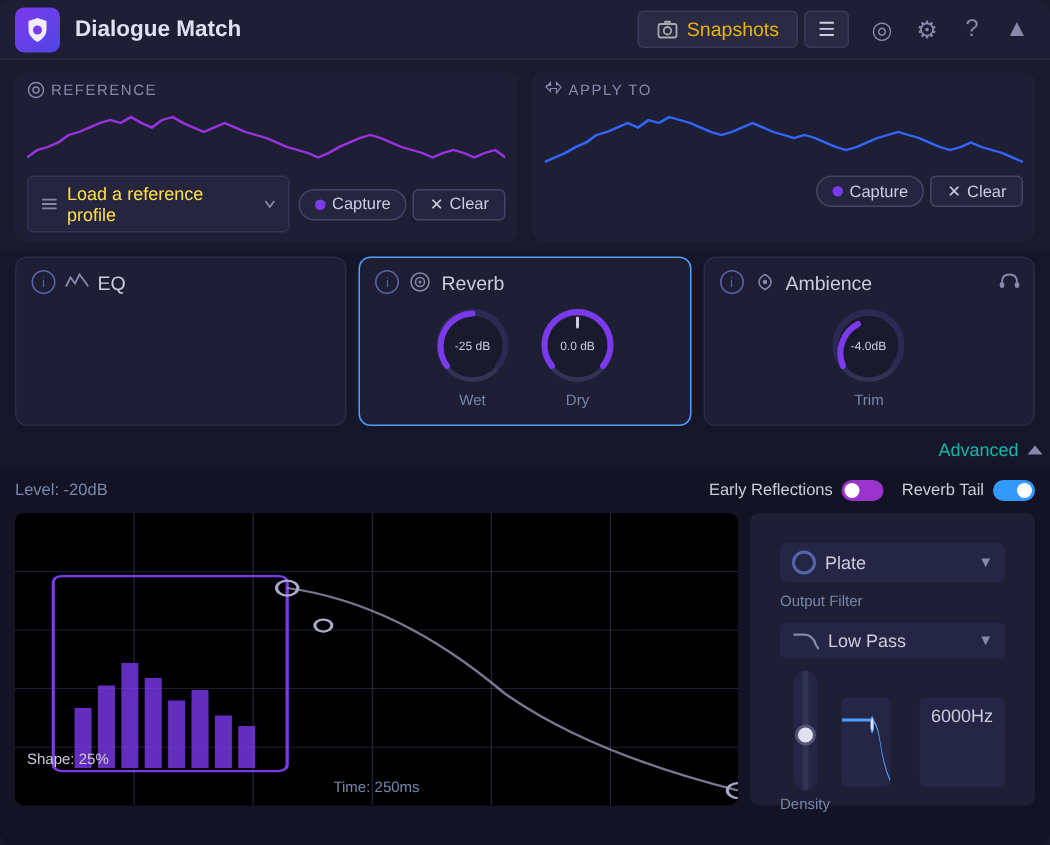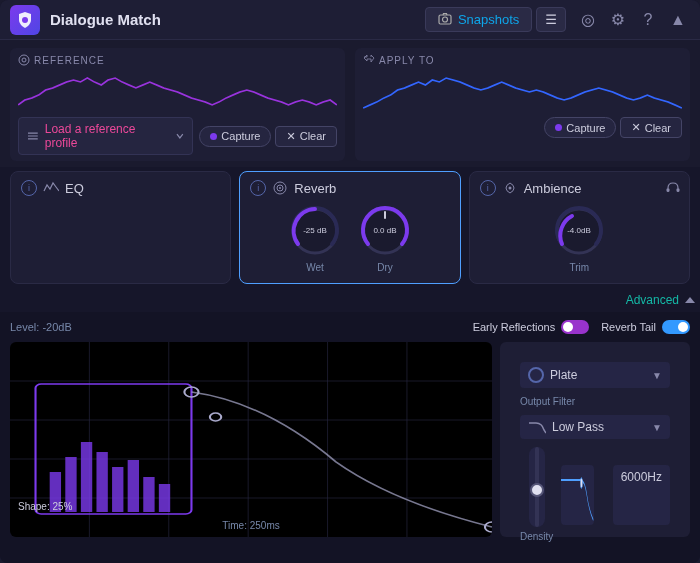--- a/index.html
+++ b/index.html
@@ -43,28 +43,28 @@
       flex-shrink: 0;
     }
     .app-title {
       font-size: 15px;
       font-weight: 600;
       color: #e0e0f0;
       margin-right: auto;
     }
     .snapshots-btn {
       display: flex;
-      align-items: flex-start;
+      align-items: flex-end;
       gap: 6px;
       background: #2a2a45;
       border: 1px solid #3a3a5a;
       border-radius: 4px;
       padding: 4px 12px;
       cursor: pointer;
-      color: #0ea5e9;
+      color: #eab308;
       font-size: 13px;
     }
     .menu-btn {
       background: #2a2a45;
       border: 1px solid #3a3a5a;
       border-radius: 4px;
       padding: 4px 8px;
       cursor: pointer;
       color: #ccd;
       margin-left: 4px;
@@ -124,21 +124,21 @@
     }
     .load-profile {
       display: flex;
       align-items: center;
       gap: 6px;
       flex: 1;
       background: #252540;
       border-radius: 4px;
       padding: 4px 8px;
       font-size: 12px;
-      color: #ec4899;
+      color: #fde047;
       cursor: pointer;
       border: 1px solid #333355;
     }
     .capture-btn {
       display: flex;
       align-items: center;
       gap: 4px;
       background: #252540;
       border: 1px solid #444466;
       border-radius: 12px;

